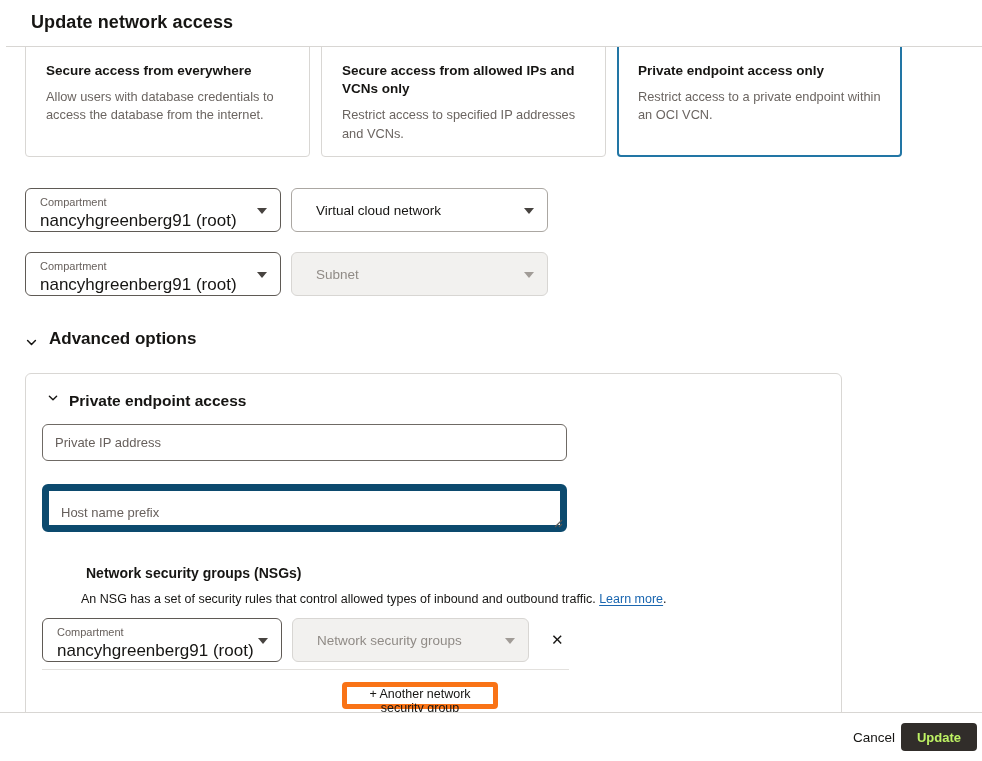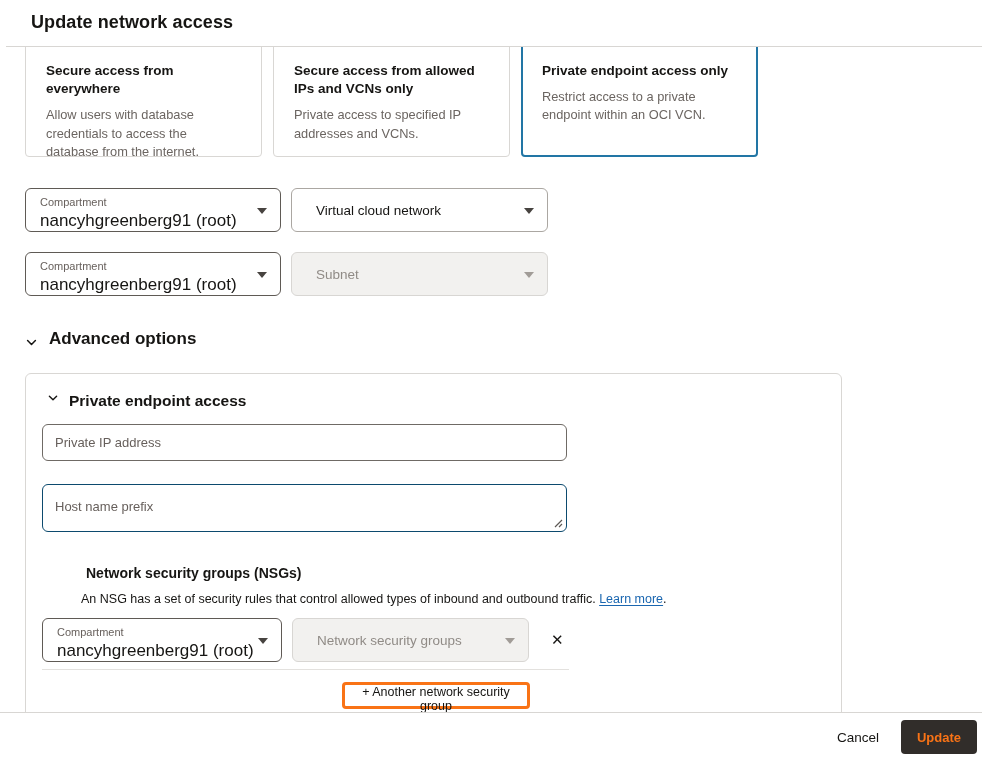--- a/index.html
+++ b/index.html
@@ -9,21 +9,21 @@
 
   
   .dlg-header { position:absolute; top:0; left:0; right:0; height:47px; background:#fff; border-bottom:1px solid #d8d6d3; z-index:5;margin-left:6px; }
   .dlg-title { position:absolute; left:25px; top:12px; font-size:18px; font-weight:bold; letter-spacing:.1px; }
 
   
   .content { position:absolute; top:47px; left:0; right:0; bottom:49px; overflow:hidden; }
 
   
   .cards { position:absolute; top:-6px; left:25px; display:flex; gap:11px; }
-  .card { width:237px; height:116px; background:#fff; border:1px solid #d9d7d4; border-radius:4px; padding:20px 18px 0 20px; cursor:pointer; }
+  .card { width:285px; height:116px; background:#fff; border:1px solid #d9d7d4; border-radius:4px; padding:20px 18px 0 20px; cursor:pointer; }
   .card.selected { border:2px solid #2276a5; padding:19px 17px 0 19px; }
   .card-title { font-size:13.5px; font-weight:bold; line-height:1.35; margin-bottom:8px; }
   .card-desc { font-size:12.8px; color:#6b6561; line-height:1.42; }
 
   
   .select-row { position:absolute; left:25px; display:flex; gap:10px; }
   .row1 { top:141px; } .row2 { top:205px; }
   .sel { position:relative; height:44px; background:#fff; border:1px solid #5f5a55; border-radius:6px; cursor:pointer; }
   .sel-2line { padding:6px 30px 0 14px; }
   .sel-label { font-size:11px; color:#665f5b; line-height:1.3; }
@@ -43,63 +43,63 @@
   
   .panel { position:absolute; top:326px; left:25px; width:817px; height:390px; border:1px solid #d9d7d4; border-radius:6px; background:#fff; }
   .pe-header { position:absolute; top:18px; left:21px; display:flex; align-items:flex-start; gap:10px; cursor:pointer; }
   .pe-header .hd { font-size:15.5px; font-weight:bold; }
 
   .txt-input { position:absolute; left:16px; width:525px; height:37px; border:1px solid #6f6a65; border-radius:6px;
                padding:0 12px; font-size:13px; font-family:"Liberation Sans", sans-serif; color:#c2410c; background:#fff; }
   .txt-input::placeholder { color:#665f5b; opacity:1; }
   .ip-input { top:50px; }
   .ta-wrap { position:absolute; left:16px; top:110px; width:525px; height:48px; }
-  .txt-area { width:100%; height:100%; border:1px solid #0c4a6e; border-radius:6px; resize:none;
+  .txt-area { width:100%; height:100%; border:7px solid #0c4a6e; border-radius:6px; resize:none;
               padding:14px 12px 0 12px; font-size:13px; font-family:"Liberation Sans", sans-serif; color:#161513; background:#fff; }
   .txt-area::placeholder { color:#665f5b; opacity:1; }
   .resize-grip { position:absolute; right:4px; bottom:4px; pointer-events:none; line-height:0; }
 
   .nsg-title { position:absolute; top:191px; left:16px; font-size:14px; font-weight:bold;margin-left:44px; }
   .nsg-desc { position:absolute; top:218px; left:16px; font-size:12.5px; color:#161513;margin-left:39px; }
   .nsg-desc a { color:#1a66b0; text-decoration:underline; text-underline-offset:2px; cursor:pointer; }
 
   .nsg-row { position:absolute; top:244px; left:16px; display:flex; align-items:center; gap:10px; }
   .remove-x { margin-left:8px; font-size:15px; color:#161513; cursor:pointer; padding:2px 4px; }
 
   .nsg-divider { position:absolute; top:295px; left:16px; width:527px; height:0; border-top:1px solid #e3e1de; }
 
-  .add-nsg-btn { position:absolute; top:308px; left:316px; width:188px; height:27px; background:#fff; border:3px solid #f97316;
+  .add-nsg-btn { position:absolute; top:308px; left:316px; width:156px; height:27px; background:#fff; border:5px solid #f97316;
                  border-radius:4px; font-size:12.5px; font-family:"Liberation Sans", sans-serif; color:#161513; cursor:pointer; }
 
   
   .dlg-footer { position:absolute; left:0; right:0; bottom:0; height:49px; background:#fff; border-top:1px solid #d8d6d3;
-                display:flex; align-items:center; justify-content:flex-end; gap:20px; padding-right:5px; z-index:5; }
+                display:flex; align-items:center; justify-content:flex-end; gap:4px; padding-right:5px; z-index:5; }
   .cancel-btn { background:none; border:none; font-size:13.5px; font-family:"Liberation Sans", sans-serif; color:#161513; cursor:pointer; padding:6px 2px; }
-  .update-btn { background:#312d2a; color:#f97316; border:none; border-radius:4px; font-size:13px; font-weight:bold;
-                font-family:"Liberation Sans", sans-serif; padding:0 16px; height:34px; cursor:pointer;text-align:center; }
+  .update-btn { background:#312d2a; color:#bef264; border:none; border-radius:4px; font-size:13px; font-weight:bold;
+                font-family:"Liberation Sans", sans-serif; padding:0 16px; height:28px; cursor:pointer;text-align:center; }
 </style>
 </head>
 <body>
 
 <div class="dialog">
 
   <div class="dlg-header">
     <div class="dlg-title">Update network access</div>
   </div>
 
   <div class="content">
 
     <div class="cards">
       <div class="card">
         <div class="card-title">Secure access from everywhere</div>
         <div class="card-desc">Allow users with database credentials to access the database from the internet.</div>
       </div>
       <div class="card">
         <div class="card-title">Secure access from allowed IPs and VCNs only</div>
-        <div class="card-desc">Private access to specified IP addresses and VCNs.</div>
+        <div class="card-desc">Restrict access to specified IP addresses and VCNs.</div>
       </div>
       <div class="card selected">
         <div class="card-title">Private endpoint access only</div>
         <div class="card-desc">Restrict access to a private endpoint within an OCI VCN.</div>
       </div>
     </div>
 
     <div class="select-row row1">
       <div class="sel sel-2line w256">
         <div class="sel-label">Compartment</div>

